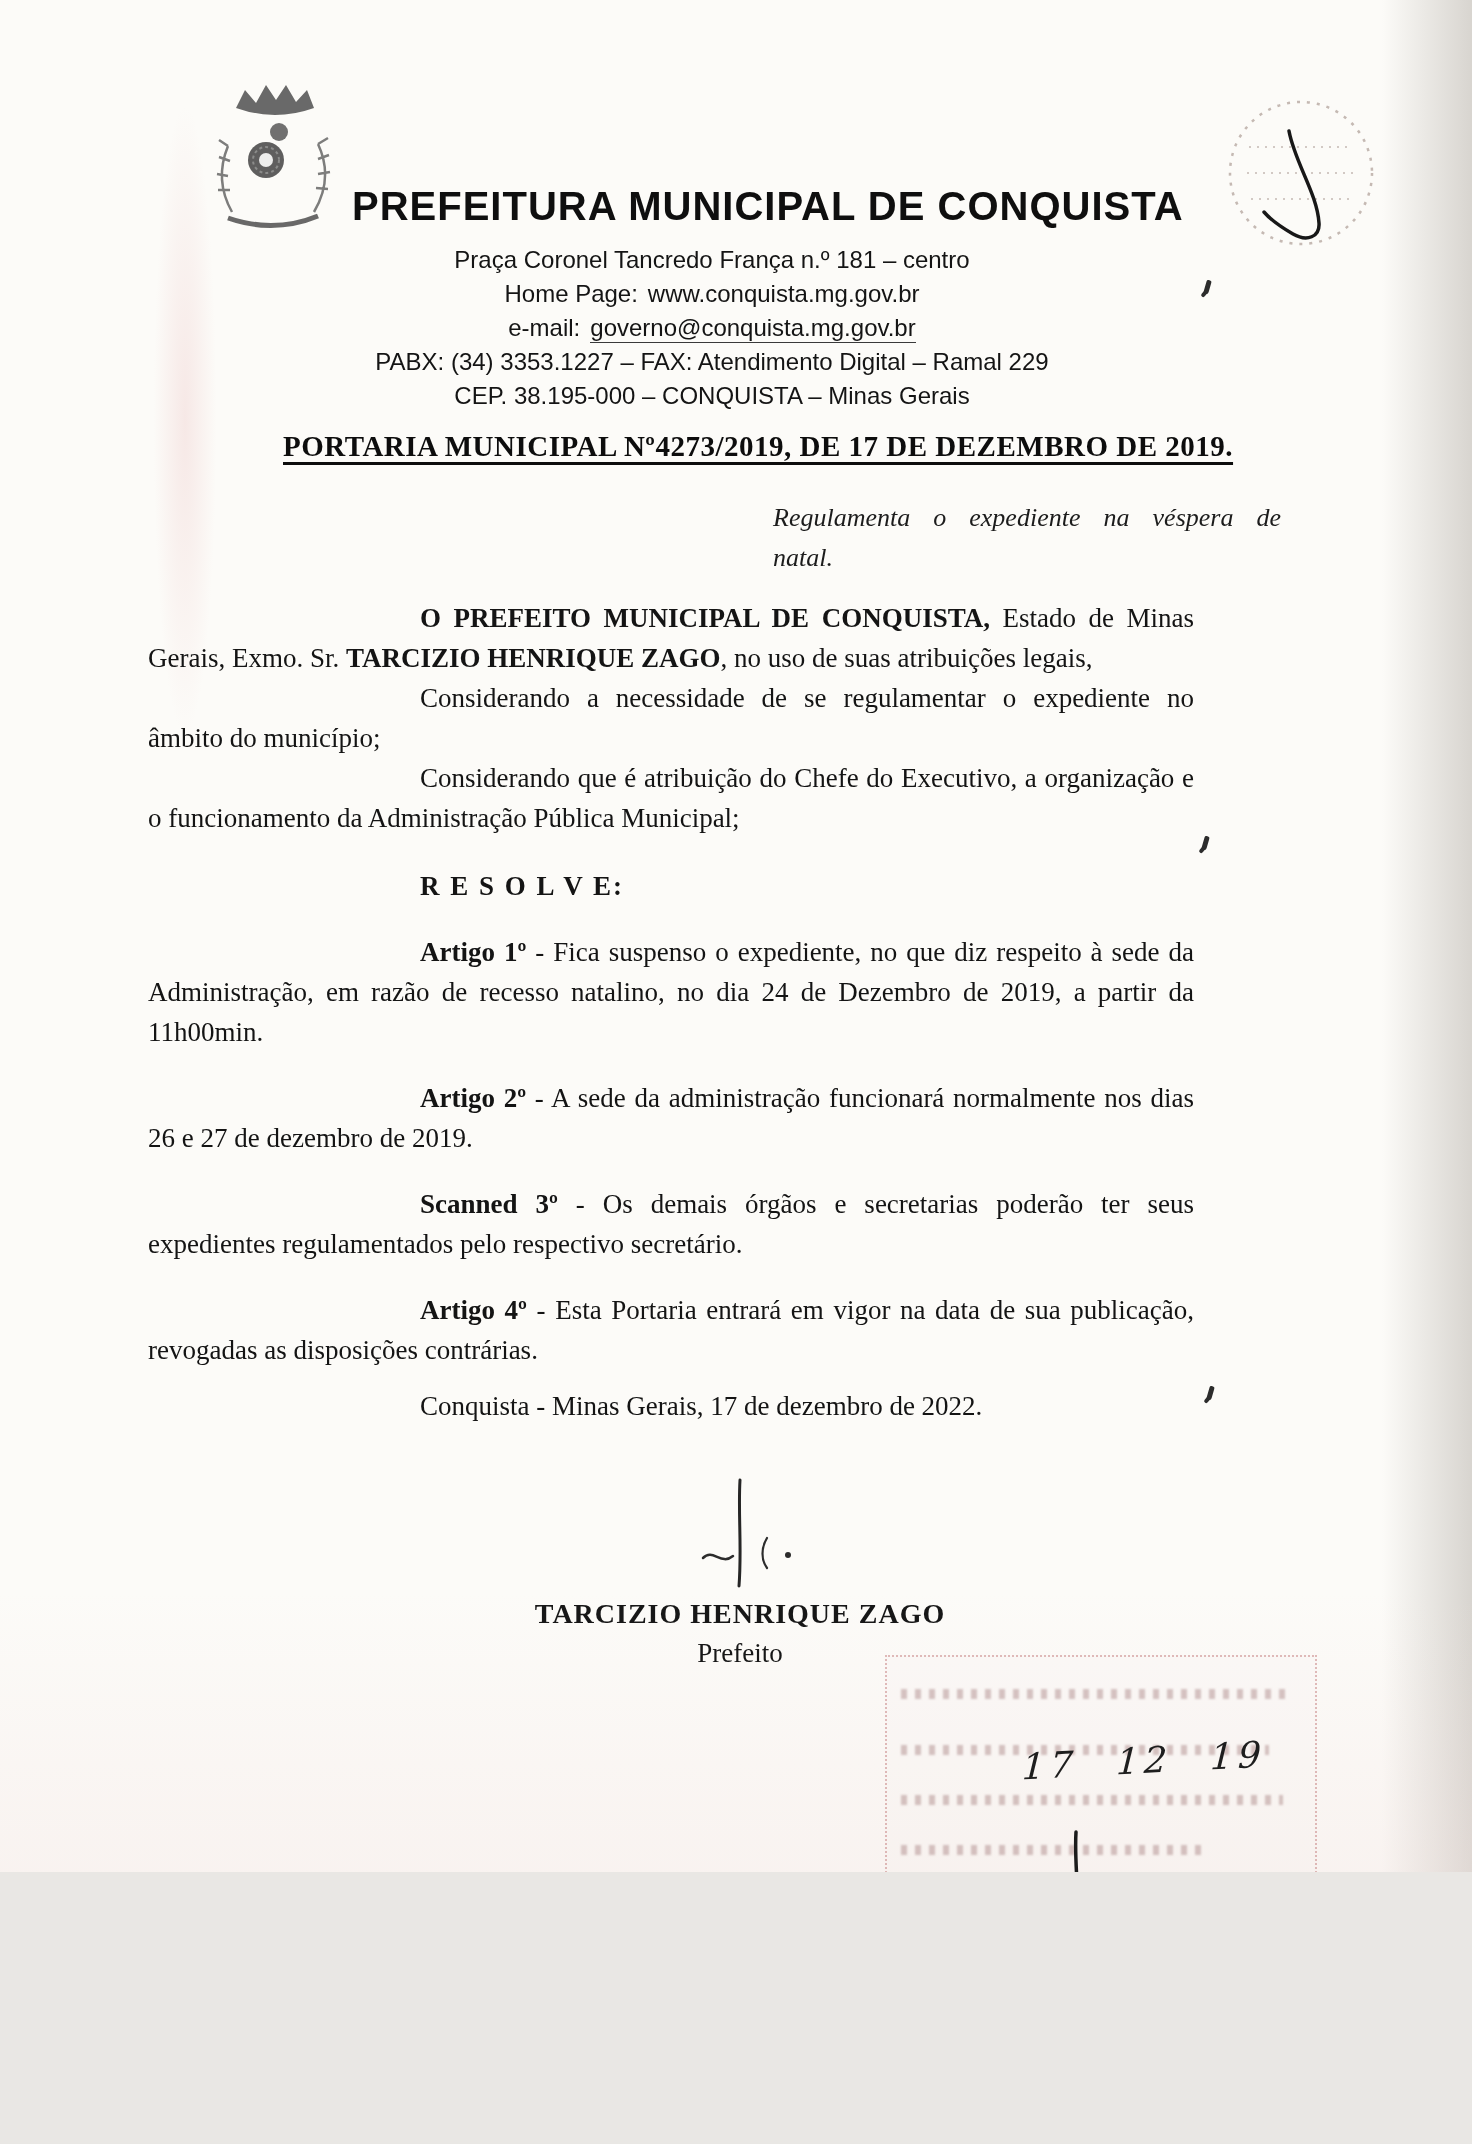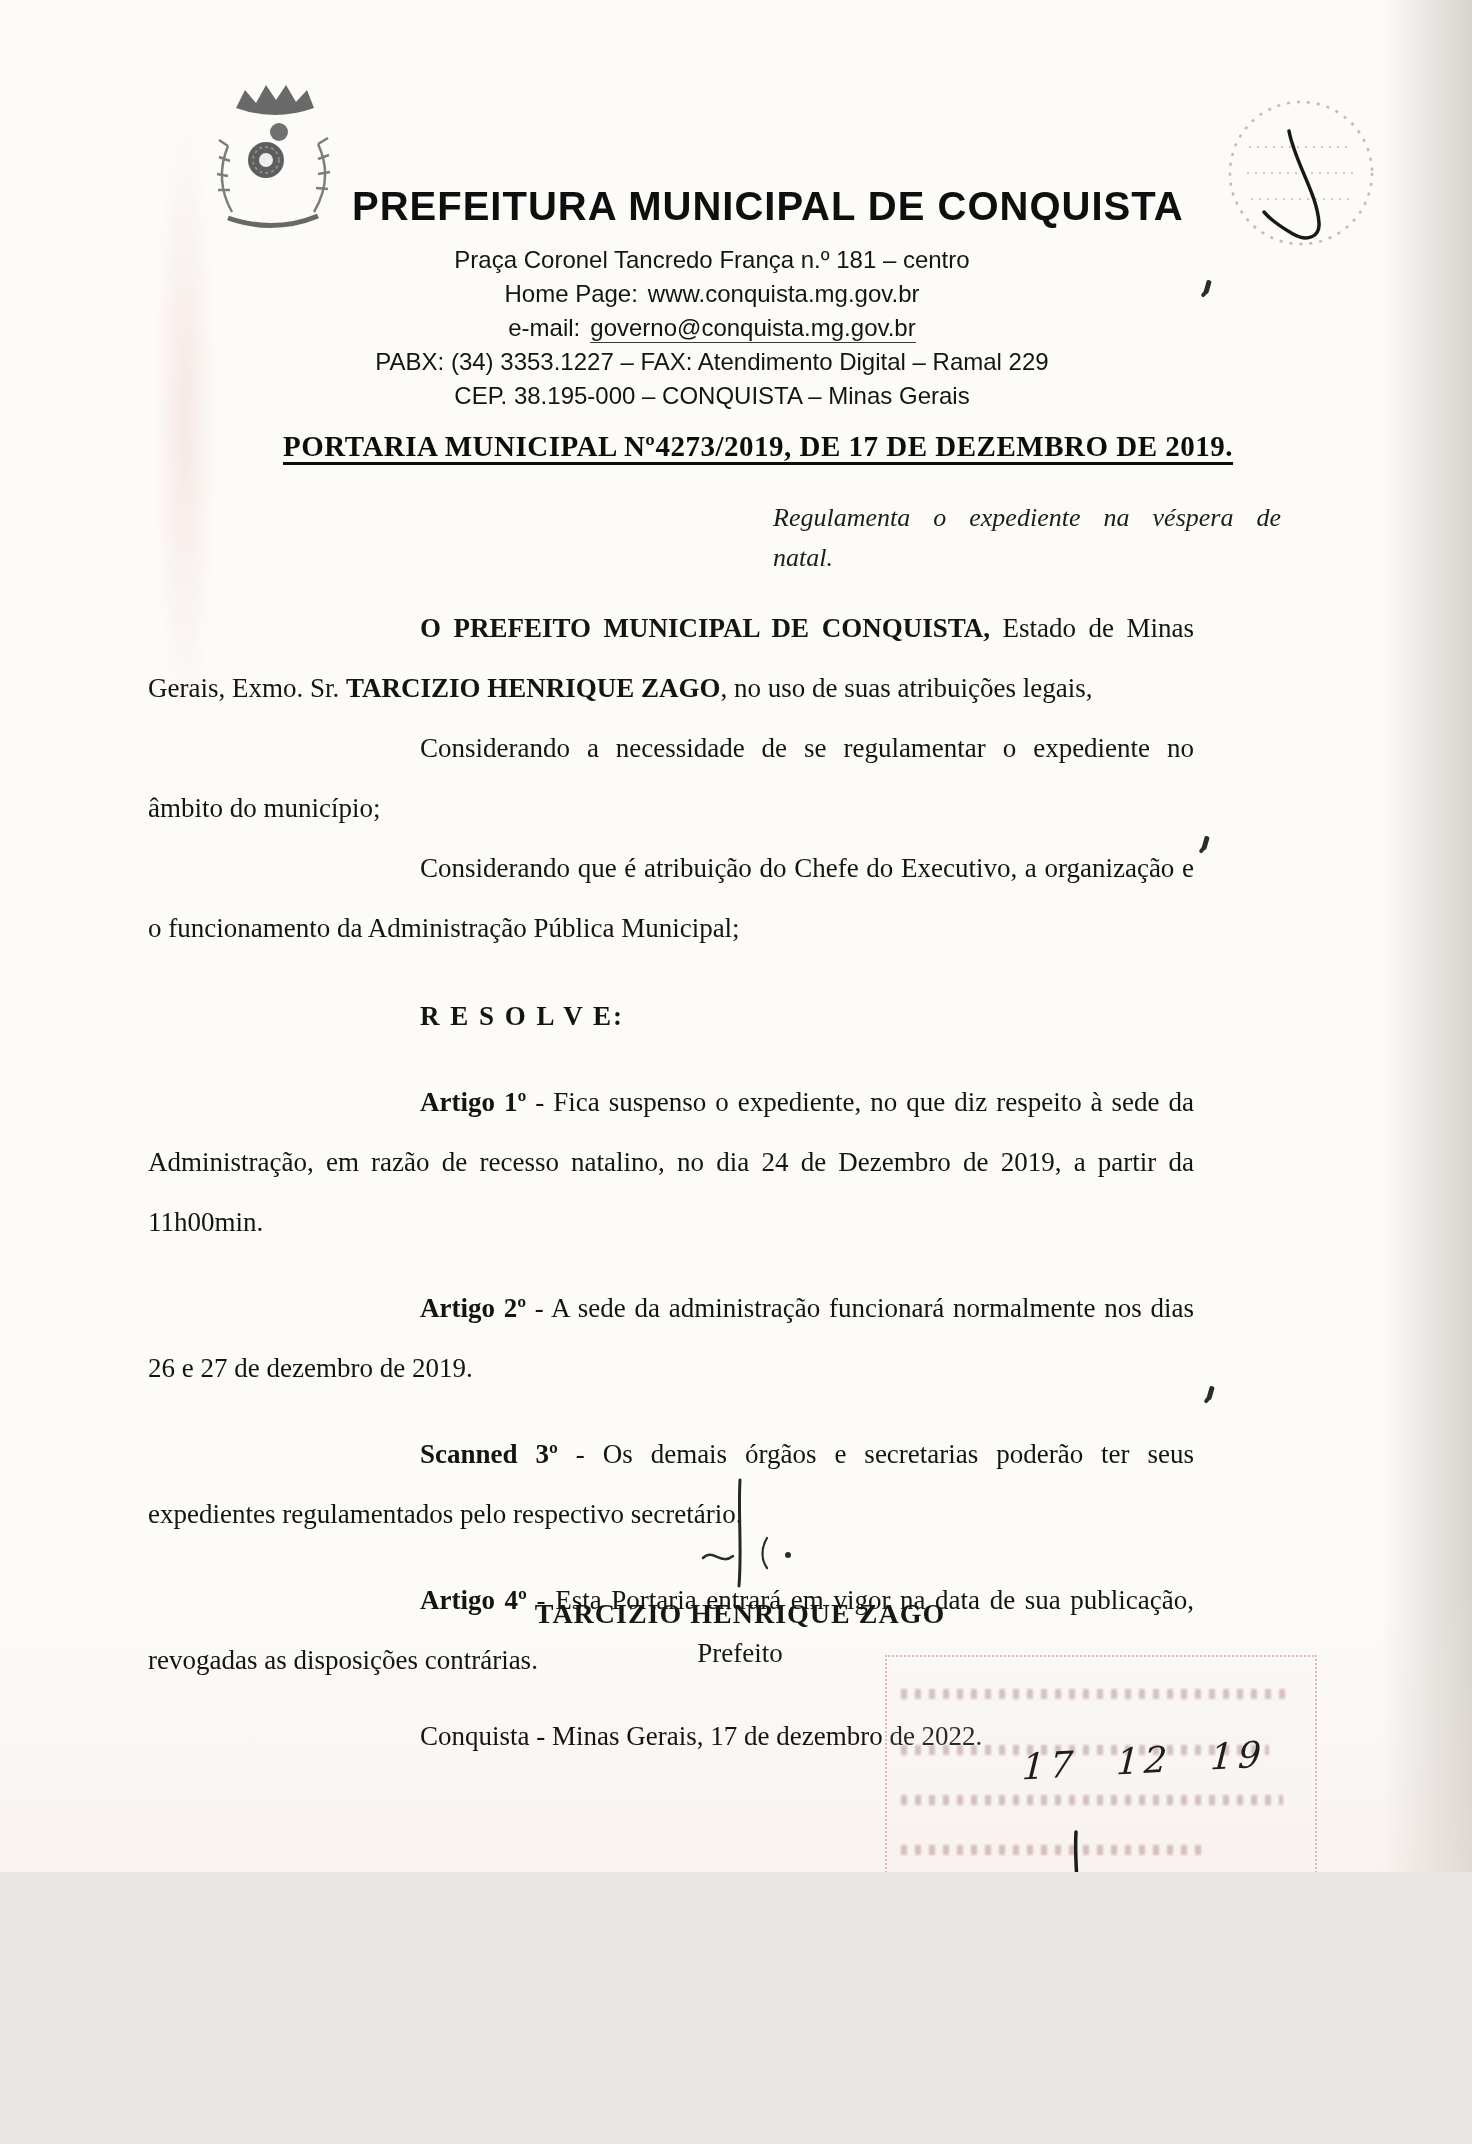--- a/index.html
+++ b/index.html
@@ -31,21 +31,21 @@
     letter-spacing:0.5px; color:#0d0d0d; white-space:nowrap;}
   .doc-title .u{text-decoration:underline; text-decoration-thickness:2.5px; text-underline-offset:6px;}
 
   
   .epigraph{position:absolute; left:773px; top:498px; width:508px; font-style:italic;
     font-size:26px; line-height:40px; color:#1c1c1c;}
   .epigraph .j{text-align:justify; text-align-last:justify;}
 
   
   .body{position:absolute; left:148px; top:598px; width:1046px; font-size:27px;
-    color:#141414; text-align:justify; line-height:60px;}
+    color:#141414; text-align:justify; line-height:40px;}
   .body p{margin:0; text-indent:272px;}
   .b{font-weight:700;}
   .resolve{margin:28px 0 24px !important; font-weight:700; letter-spacing:2px;}
   .art{margin-top:26px !important;}
   .dateline{margin-top:16px !important; text-indent:282px;}
 
   
   .sig-rubric{position:absolute; left:655px; top:1476px;}
   .sig-block{position:absolute; left:400px; top:1598px; width:680px; text-align:center;}
   .sig-name{font-weight:700; font-size:28px; letter-spacing:1px; margin:0;}

